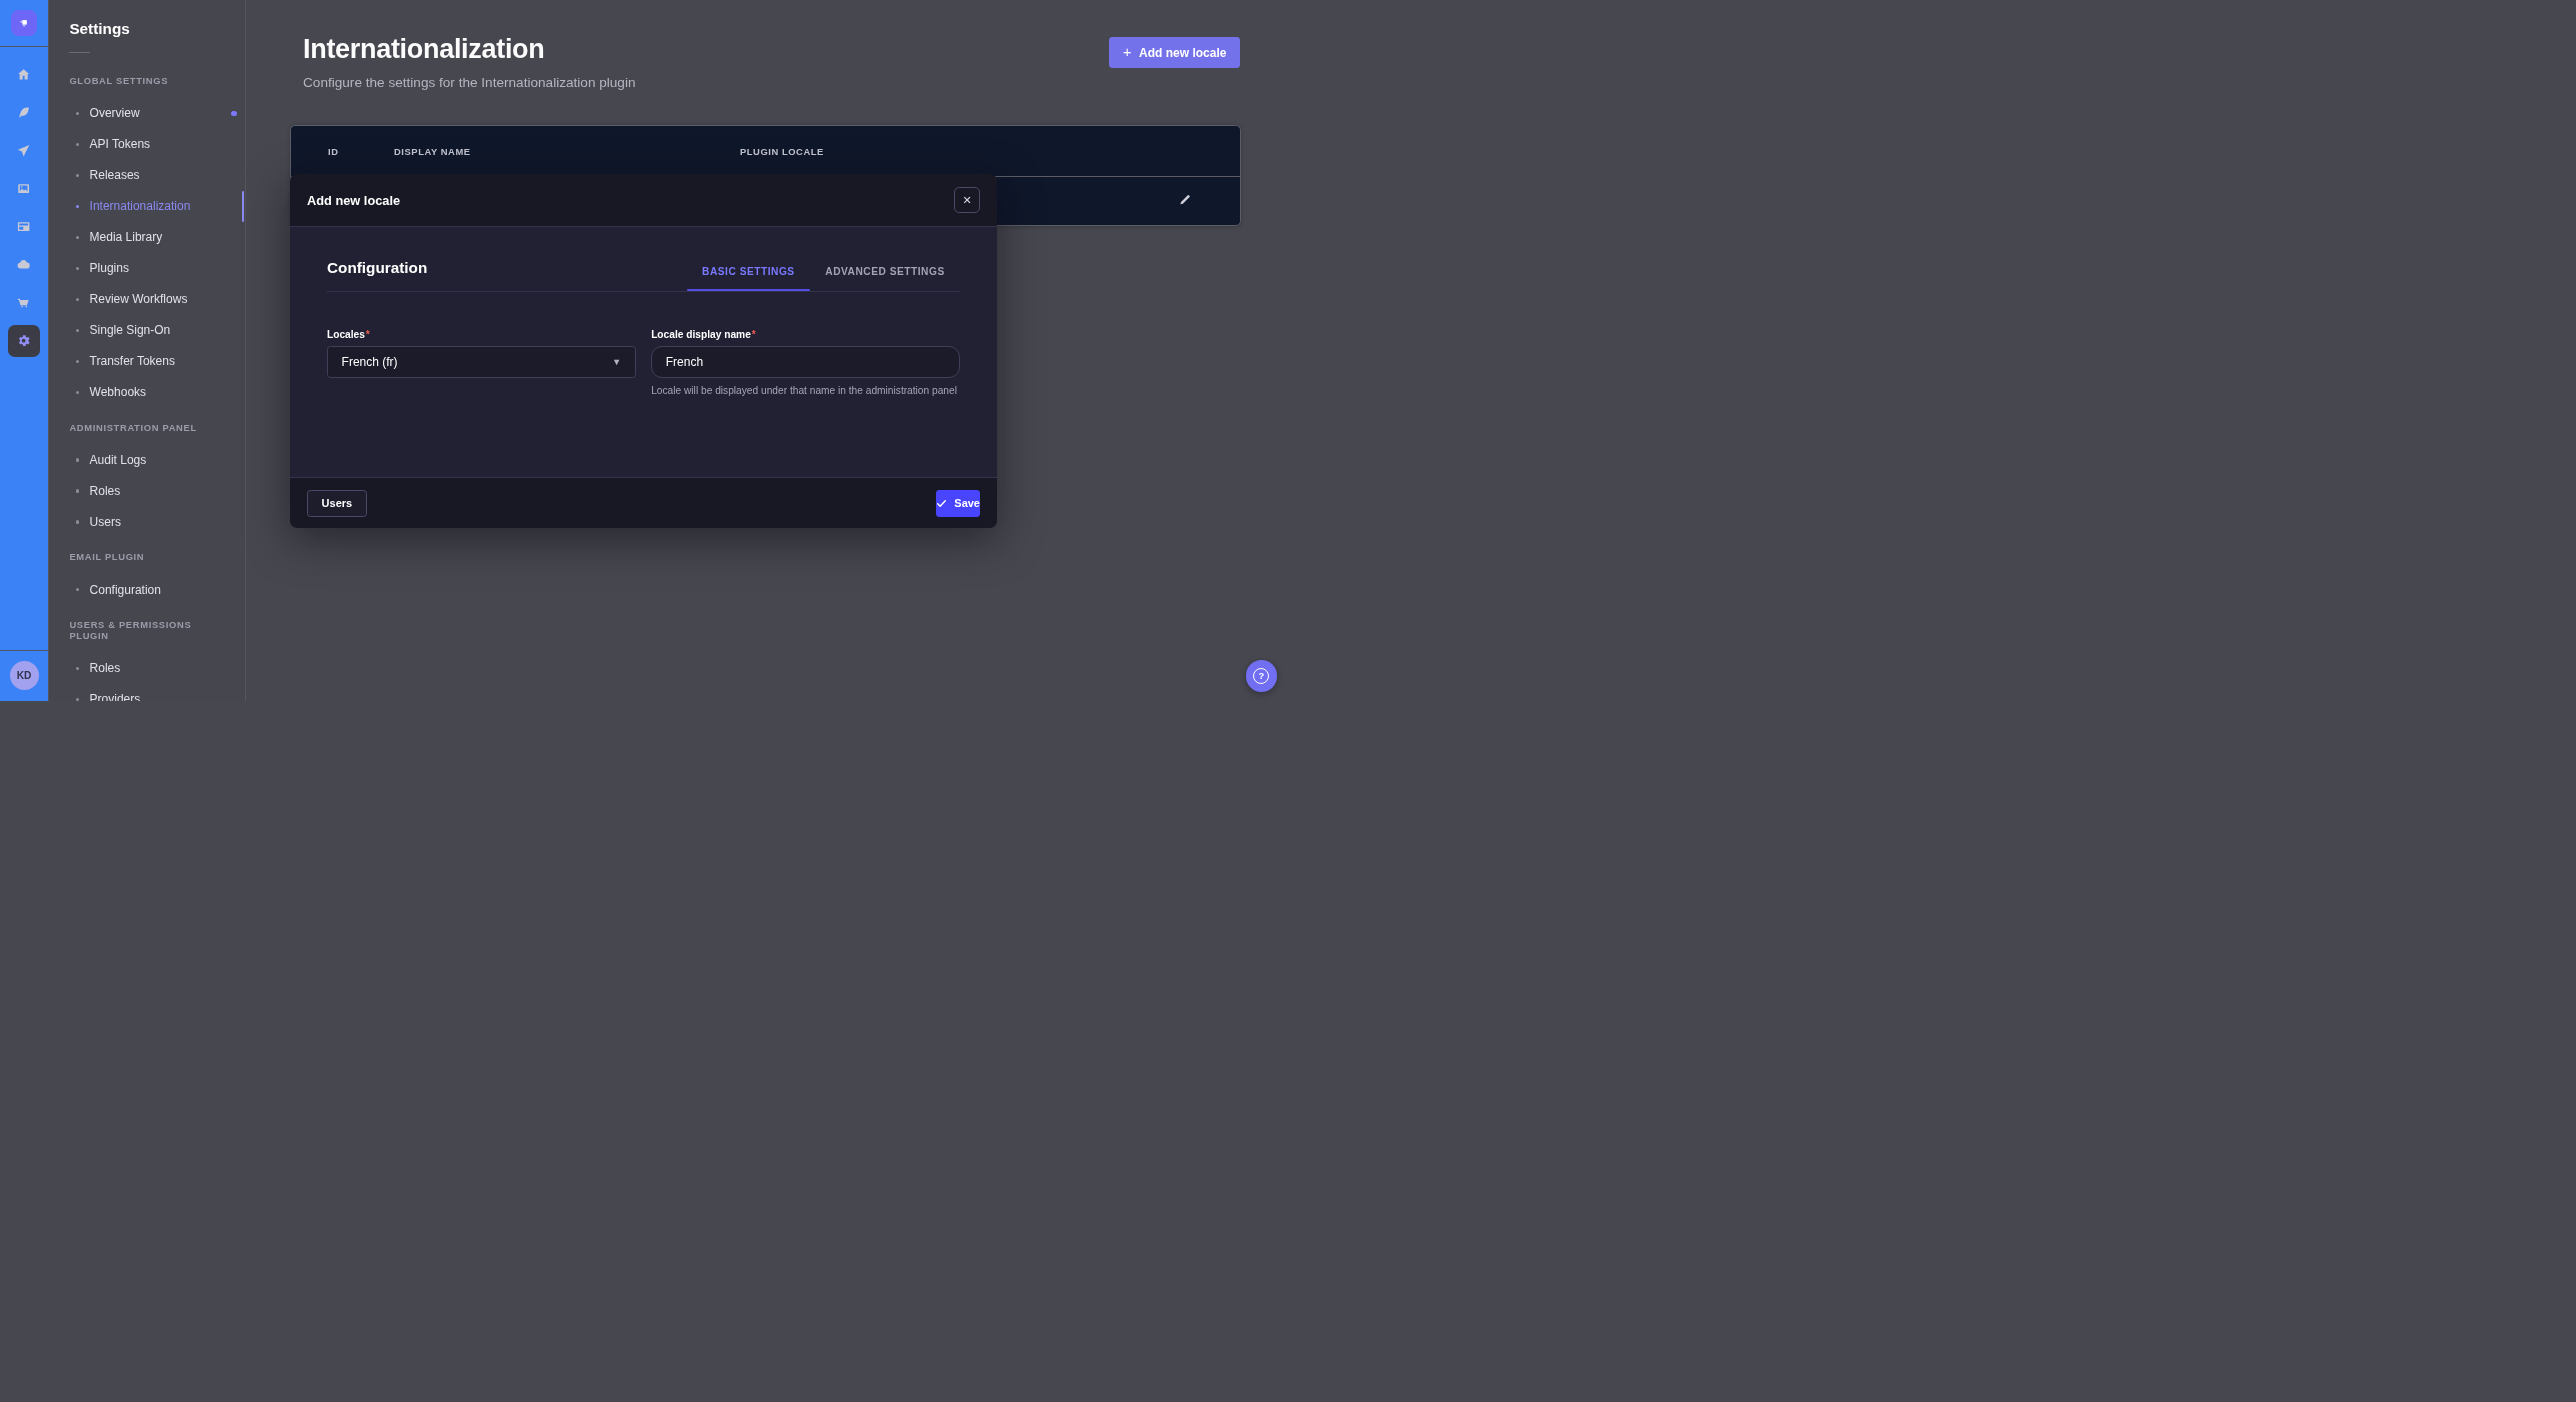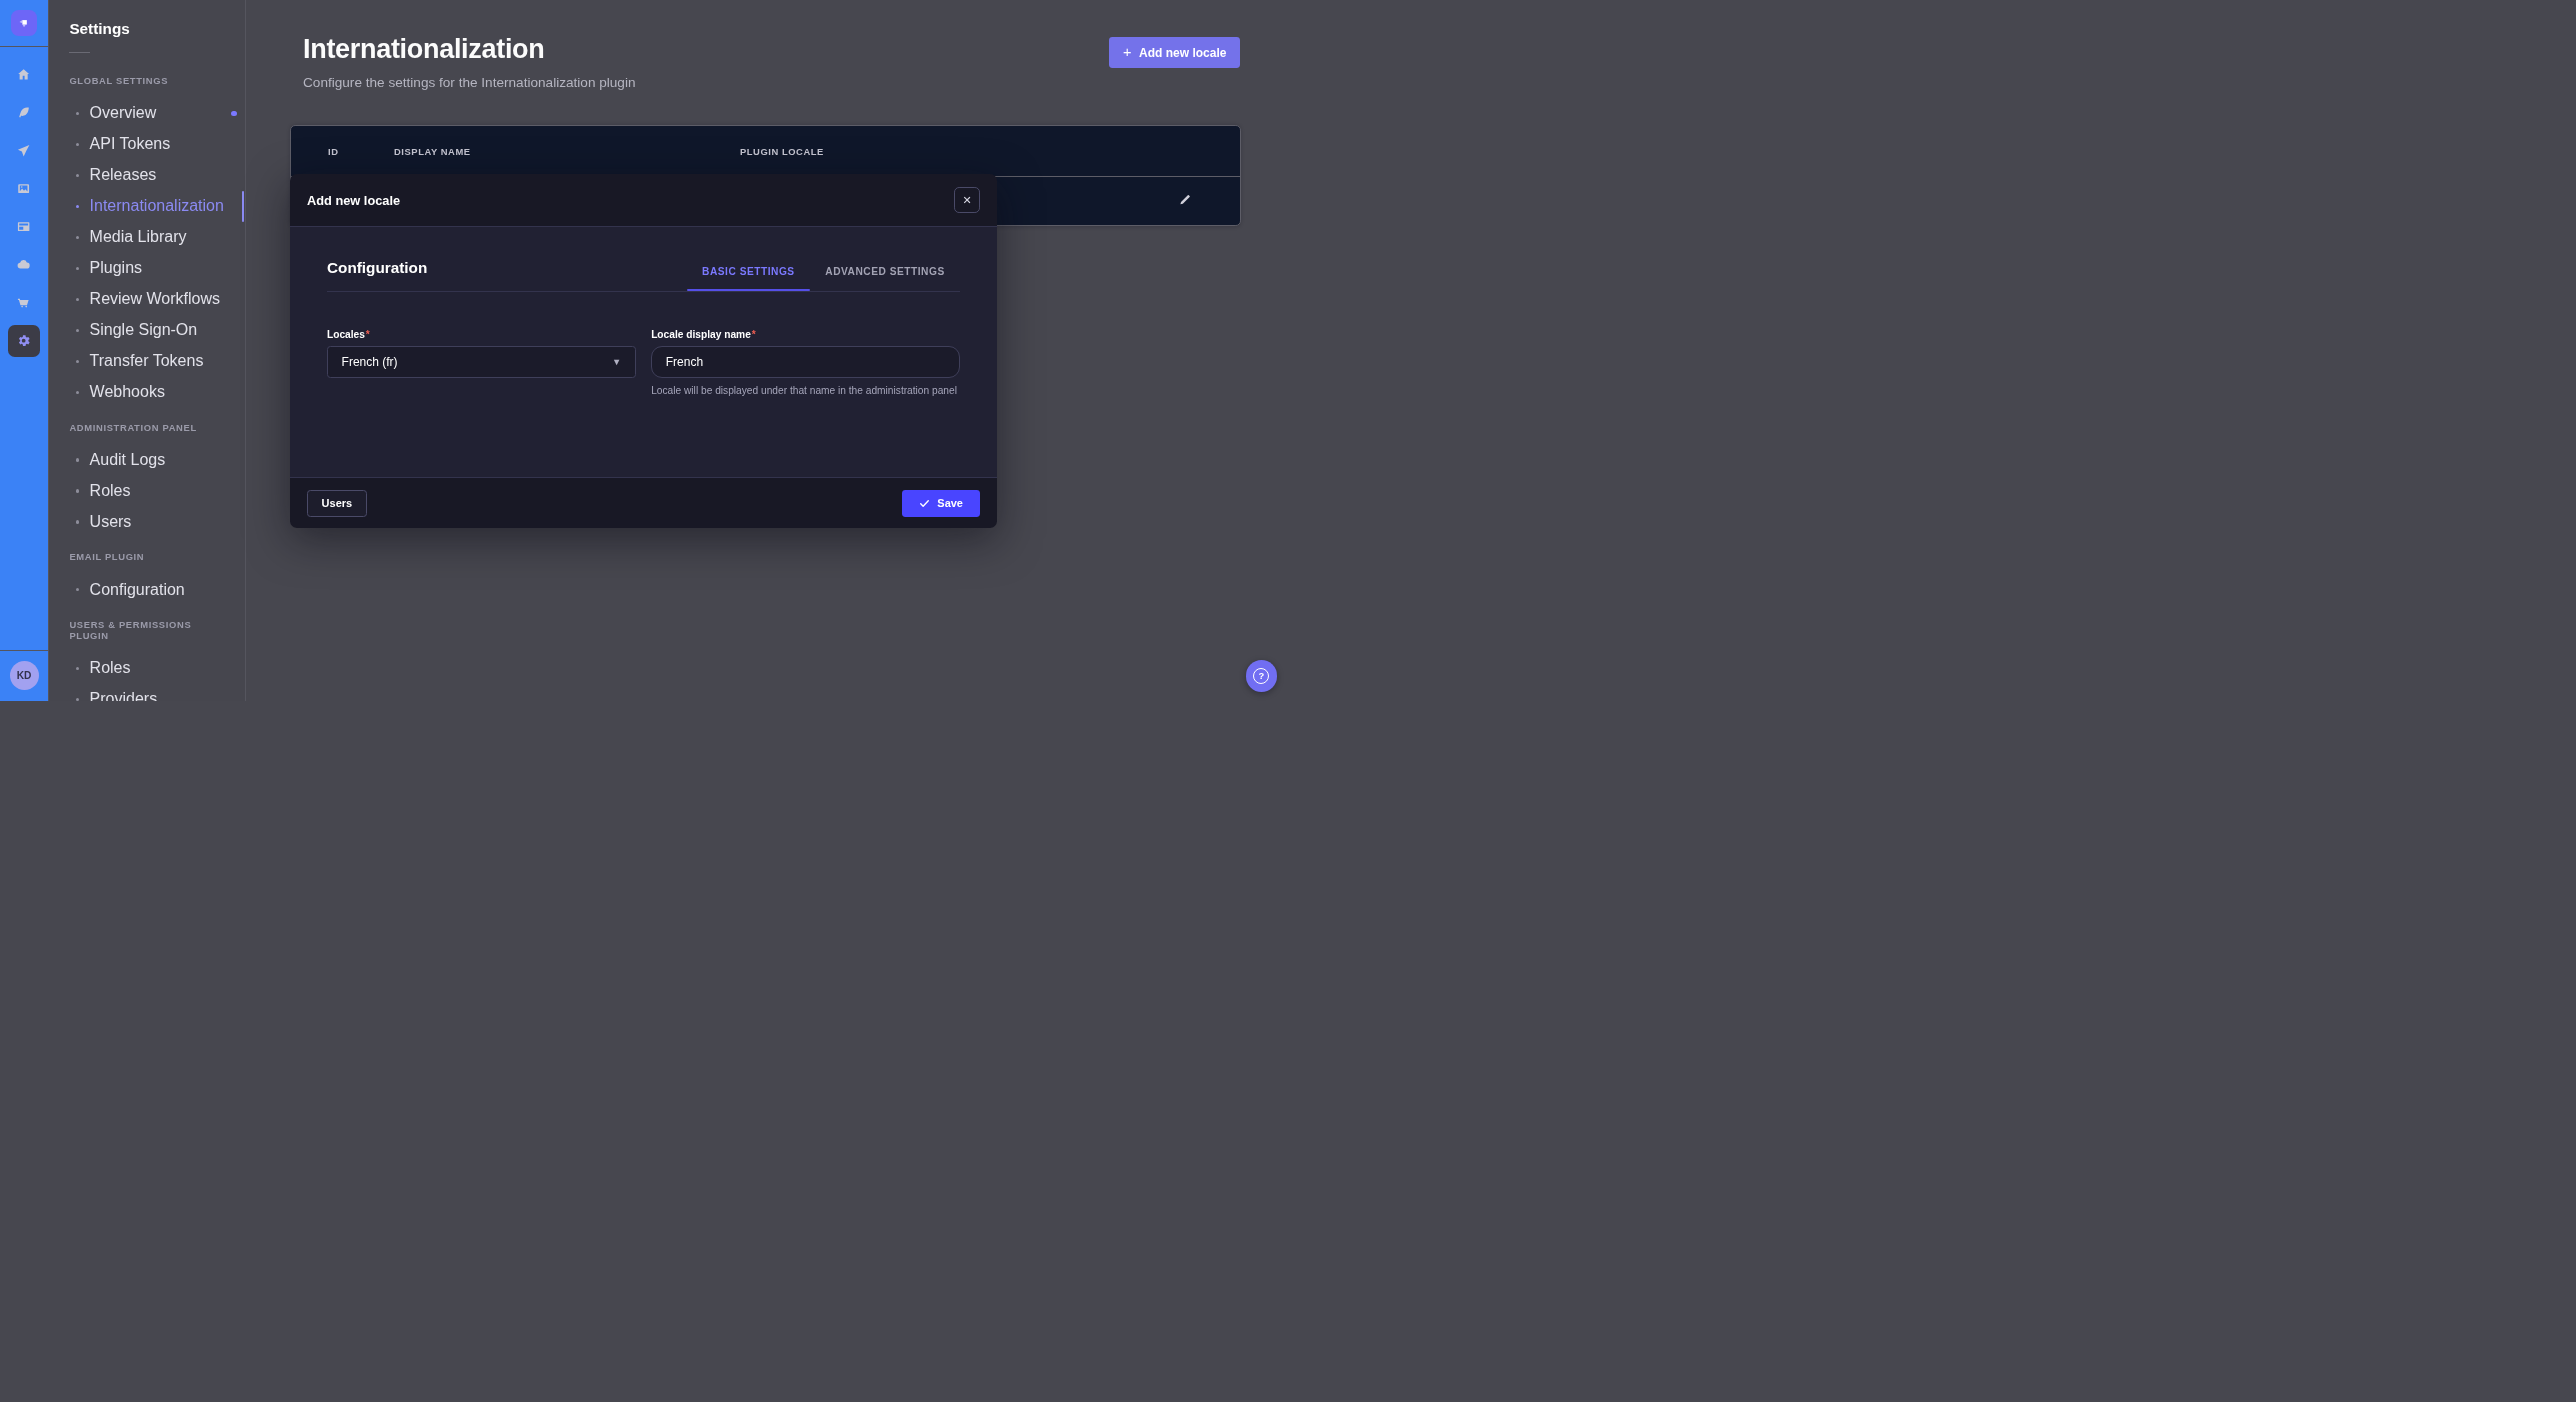--- a/index.html
+++ b/index.html
@@ -30,21 +30,21 @@
   .subnav-title { margin:0 20.4px; font-size:15.3px; font-weight:bold; color:#ffffff; }
   .subnav-title-divider { width:20.4px; border-top:0.9px solid #6a6a74; margin:13.6px 0 0 20.4px; }
   .nav-section { margin-top:22px; }
   .nav-section + .nav-section { margin-top:13.6px; }
   .section-label { margin:0 20.4px 0; font-size:9.4px; font-weight:bold; color:#9b9baa;
                    letter-spacing:.07em; }
   .nav-list { margin-top:12px; }
   .nav-item { position:relative; height:31px; display:flex; align-items:center;
               padding-left:27px; cursor:pointer; }
   .bullet { width:3.4px; height:3.4px; border-radius:50%; background:#8d8d9a; margin-right:10.2px; flex:none; }
-  .nav-item-label { font-size:16px; color:#e2e2ea; }
+  .nav-item-label { font-size:12px; color:#e2e2ea; }
   .nav-item.active .nav-item-label { color:#8b8af2; }
   .nav-item.active .bullet { background:#8b8af2; }
   .nav-item.active::after { content:""; position:absolute; right:0.9px; top:0; height:100%;
                             width:2.6px; border-radius:1.7px; background:#8b8af2; }
   .notif-dot { position:absolute; right:8.5px; width:5.1px; height:5.1px; border-radius:50%;
                background:#7b79ff; }
 
   
   .main { position:absolute; left:245px; right:0; top:0; bottom:0; }
   .page-header { padding:34px 0 0 58px; }
@@ -98,21 +98,21 @@
   .caret { color:#b0b0c2; font-size:9.4px; }
   .text-input { width:100%; height:32px; margin-top:5.1px; border:0.9px solid #3f3f5a;
                 border-radius:11px; background:#1b1b2a; color:#ffffff; font-size:12px;
                 padding:0 13.6px; font-family:inherit; outline:none; }
   .help-text { margin-top:6.8px; font-size:10.2px; line-height:1.45; color:#a5a5ba; max-width:332px; }
   .modal-footer { height:51px; background:#181825; border-top:0.9px solid #33334d;
                   display:flex; align-items:center; justify-content:space-between; padding:0 17px; }
   .cancel-btn { height:27px; padding:0 13.6px; border-radius:3.4px; border:0.9px solid #4a4a68;
                 background:#1d1d2c; color:#ffffff; font-size:11px; font-weight:bold;
                 cursor:pointer; font-family:inherit; }
-  .save-btn { height:27px; padding:0 17px; border-radius:3.4px; border:none; background:#4945ff;
+  .save-btn { height:27px; padding:0 0; border-radius:3.4px; border:none; background:#4945ff;
               color:#ffffff; font-size:11px; font-weight:bold; display:flex; align-items:center;
               gap:7.7px; cursor:pointer; font-family:inherit; }
 
   
   .help-fab { position:absolute; right:11px; bottom:9.4px; width:31.5px; height:31.5px; border:none;
               border-radius:50%; background:#716ef2; display:flex; align-items:center;
               justify-content:center; cursor:pointer; box-shadow:0 1.7px 6.8px rgba(10,10,20,.35); }
   .help-ring { width:16px; height:16px; border:1.7px solid #ffffff; border-radius:50%;
                display:flex; align-items:center; justify-content:center;
                color:#ffffff; font-size:9.4px; font-weight:bold; }

